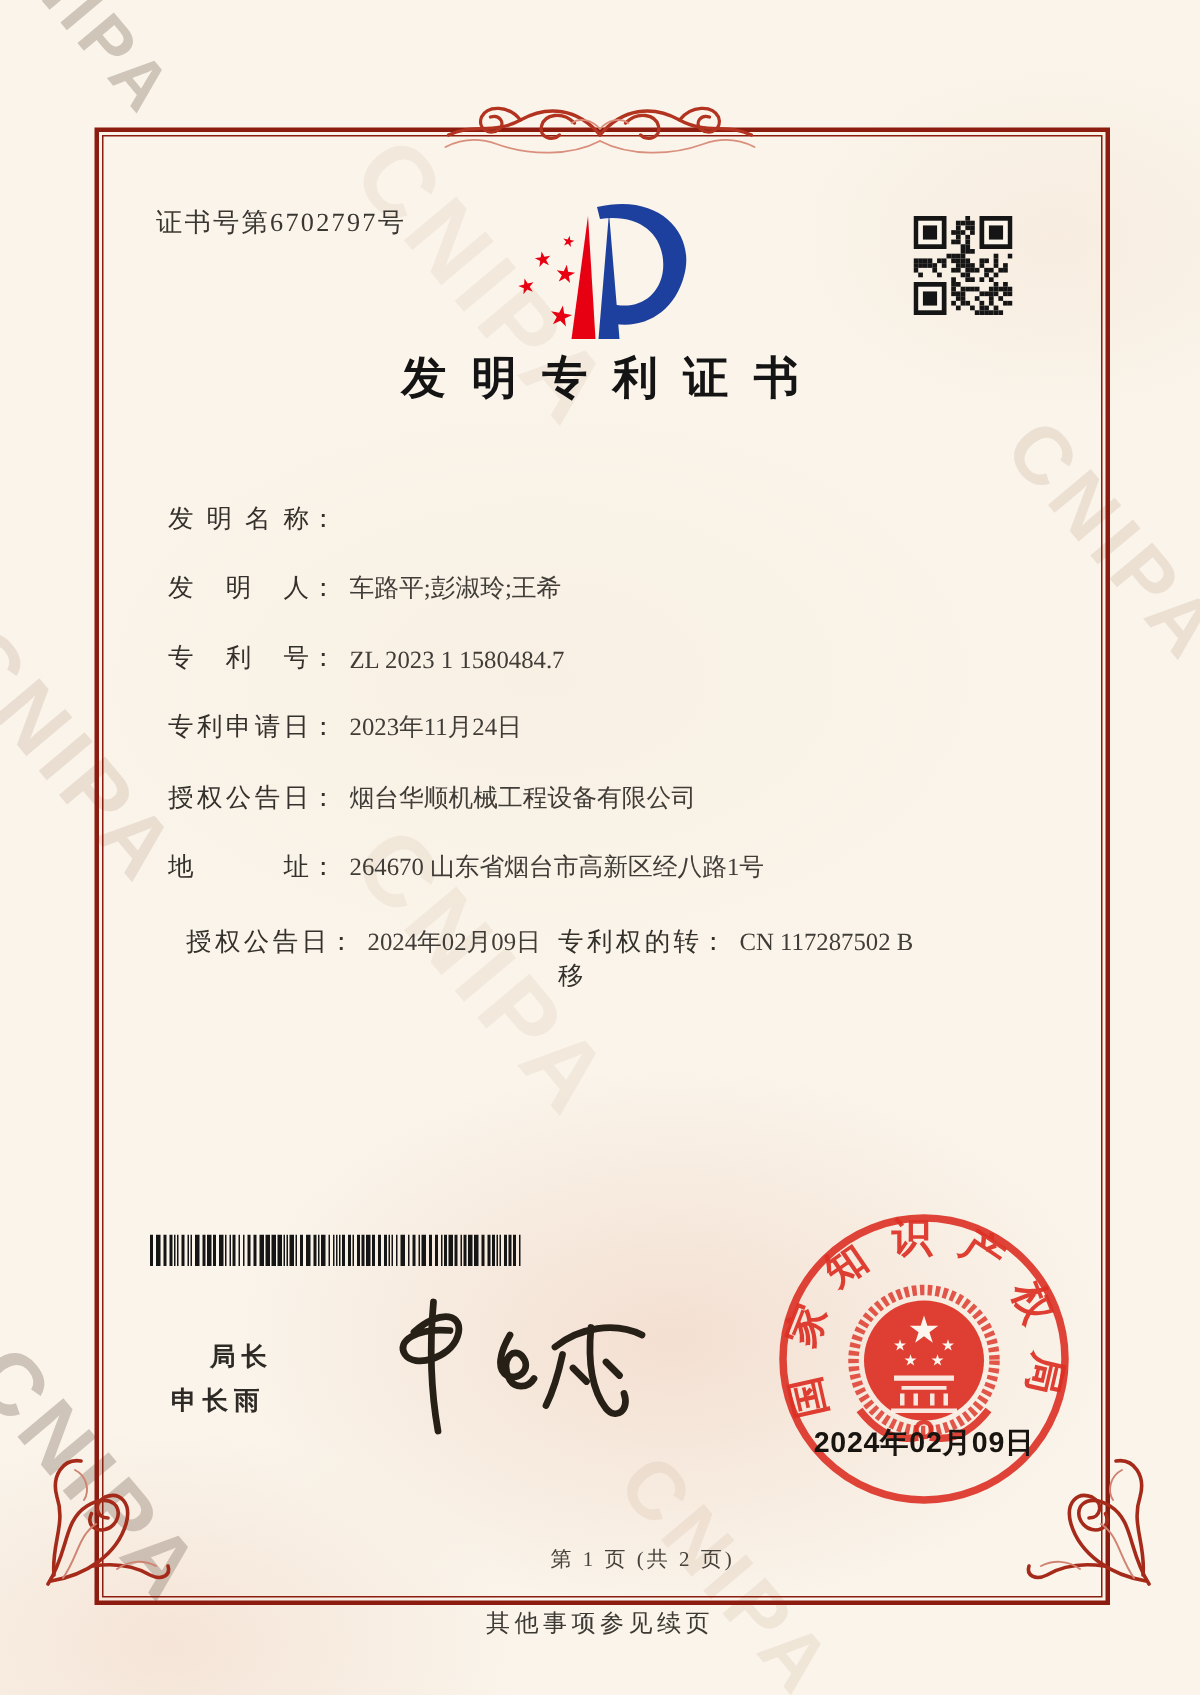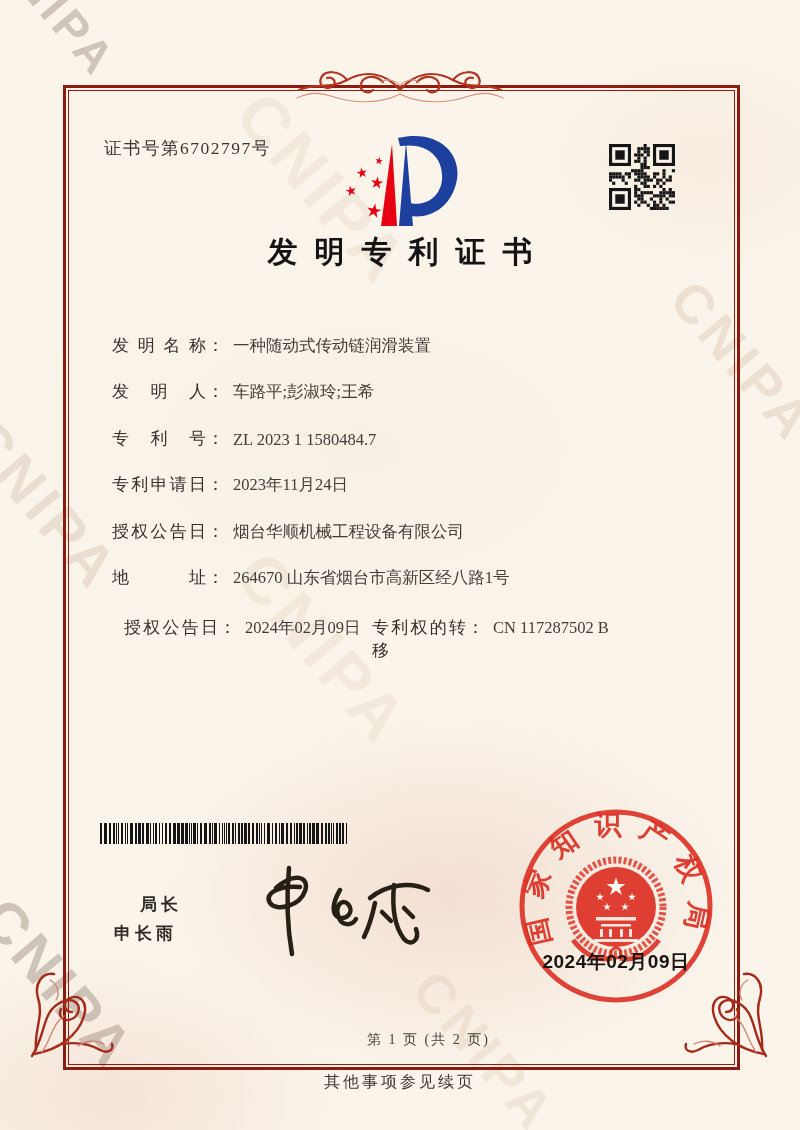--- a/index.html
+++ b/index.html
@@ -271,21 +271,20 @@
         <rect x="51" y="60" width="3" height="3"></rect>
         <rect x="54" y="60" width="3" height="3"></rect>
       </g>
   </svg>
 
   <div class="title">发明专利证书</div>
 
   <div class="field-row" style="top:334px">
     <span class="field-label">发明名称</span>
       <span class="field-colon">：</span>
-    <span class="field-value">一种随动式传动链润滑装置</span>
   </div>
   <div class="field-row" style="top:380px">
     <span class="field-label">发明人</span>
       <span class="field-colon">：</span>
     <span class="field-value">车路平;彭淑玲;王希</span>
   </div>
   <div class="field-row" style="top:427px">
     <span class="field-label">专利号</span>
       <span class="field-colon">：</span>
     <span class="field-value">ZL 2023 1 1580484.7</span>

